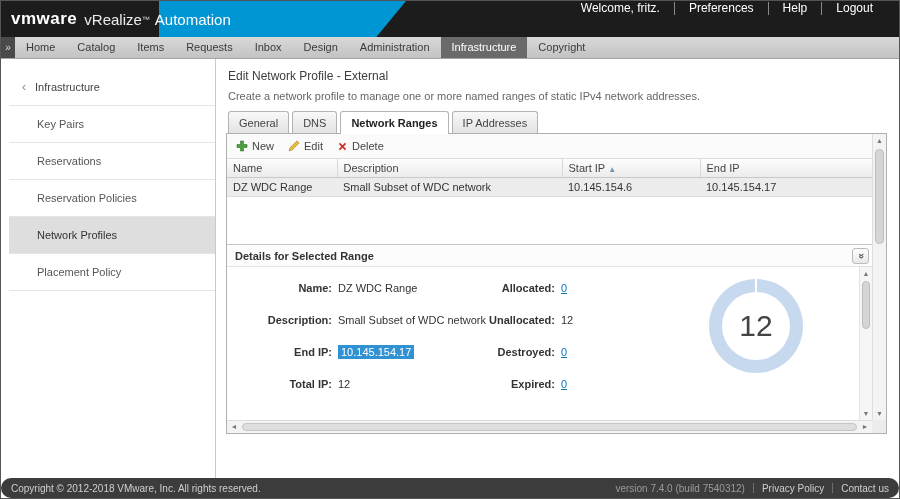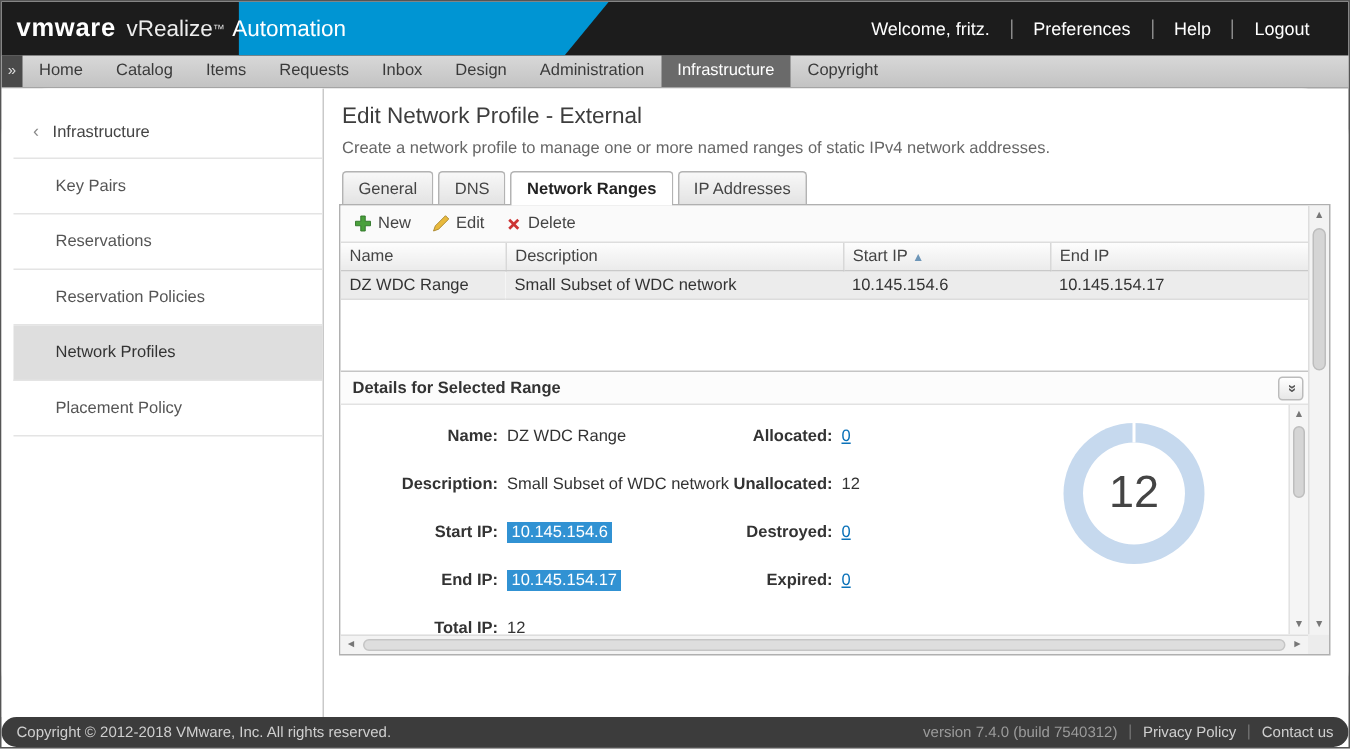--- a/index.html
+++ b/index.html
@@ -2,21 +2,21 @@
 <html><head>
 <meta charset="utf-8">
 <style>
   * { margin:0; padding:0; box-sizing:border-box; }
   html,body { background:#888; }
   body { font-family:"Liberation Sans", sans-serif; }
   .app { width:900px; height:499px; background:#fff; position:relative; overflow:hidden;
          border:1px solid #555; display:flex; flex-direction:column; }
 
   
-  .topbar { height:36px; background:#1c1c1c; display:flex; align-items:center;
+  .topbar { height:36px; background:#1c1c1c; display:flex; align-items:flex-start;
             justify-content:space-between; position:relative; flex:0 0 36px; }
   .logo { display:flex; align-items:center; height:100%; padding-left:10px; position:relative; }
   .logo-accent { position:absolute; left:158px; top:0; width:247px; height:36px; background:#0095d3;
                  clip-path:polygon(0 0,100% 0,88% 100%,0 100%); }
   .logo-vmware { position:relative; z-index:1; color:#fff; font-weight:bold; font-size:17px; letter-spacing:.5px; }
   .logo-product { position:relative; z-index:1; color:#ededed; font-size:15px; margin-left:7px; }
   .logo-tm { position:relative; z-index:1; color:#ddd; font-size:8px; vertical-align:super; }
   .logo-suffix { position:relative; z-index:1; color:#fff; font-size:15px; margin-left:5px; }
   .user-area { display:flex; align-items:center; color:#fff; font-size:12px; padding-right:14px; }
   .user-area .sep { border-left:1px solid #8a8a8a; height:13px; margin:0 2px; }
@@ -34,21 +34,21 @@
   
   .bodyrow { flex:1; display:flex; min-height:0; background:#fff;border-radius:31px; }
   .sidebar { width:215px; border-right:1px solid #c9c9c9; padding-top:10px; background:#fff; flex:0 0 215px; }
   .side-item { height:37px; line-height:37px; border-bottom:1px solid #e4e4e4; font-size:11px;
                color:#555; padding-left:28px; cursor:pointer; margin-left:8px; }
   .side-item.back { padding-left:13px; color:#444; }
   .back-chevron { color:#888; margin-right:6px; font-size:12px; }
   .side-item.selected { background:#dedede; color:#333; }
 
   .content { flex:1; padding:10px 12px 0 10px; position:relative; min-width:0; }
-  .page-title { font-size:15px; font-weight:normal; color:#3d3d3d; margin:0 0 7px 2px; }
+  .page-title { font-size:12px; font-weight:normal; color:#3d3d3d; margin:0 0 7px 2px; }
   .page-subtitle { font-size:11px; color:#666; margin:0 0 9px 2px; }
 
   
   .tabs { display:flex; height:22px; padding-left:2px; position:relative; z-index:2; }
   .tab { font-size:11px; color:#444; background:linear-gradient(#f8f8f8,#e3e3e3);
          border:1px solid #b3b3b3; border-bottom:none; border-radius:3px 3px 0 0;
          padding:5px 10px 0; margin-right:3px; height:22px; cursor:pointer; position:relative; }
   .tab.active { background:#fff; font-weight:bold; color:#222; z-index:3; }
   .tab.active::after { content:""; position:absolute; left:0; right:0; bottom:-1px; height:1px; background:#fff; }
 
@@ -257,24 +257,20 @@
               <div class="dcol dcol1">
                 <div class="drow">
                   <span class="dlabel">Name:</span>
                   <span class="dvalue">DZ WDC Range</span>
                 </div>
                 <div class="drow">
                   <span class="dlabel">Description:</span>
                   <span class="dvalue">Small Subset of WDC network</span>
                 </div>
                 <div class="drow">
-                  <span class="dlabel">Start IP:</span>
-                  <span class="dvalue hl">10.145.154.6</span>
-                </div>
-                <div class="drow">
                   <span class="dlabel">End IP:</span>
                   <span class="dvalue hl">10.145.154.17</span>
                 </div>
                 <div class="drow">
                   <span class="dlabel">Total IP:</span>
                   <span class="dvalue">12</span>
                 </div>
               </div>
               <div class="dcol dcol2">
                 <div class="drow">

